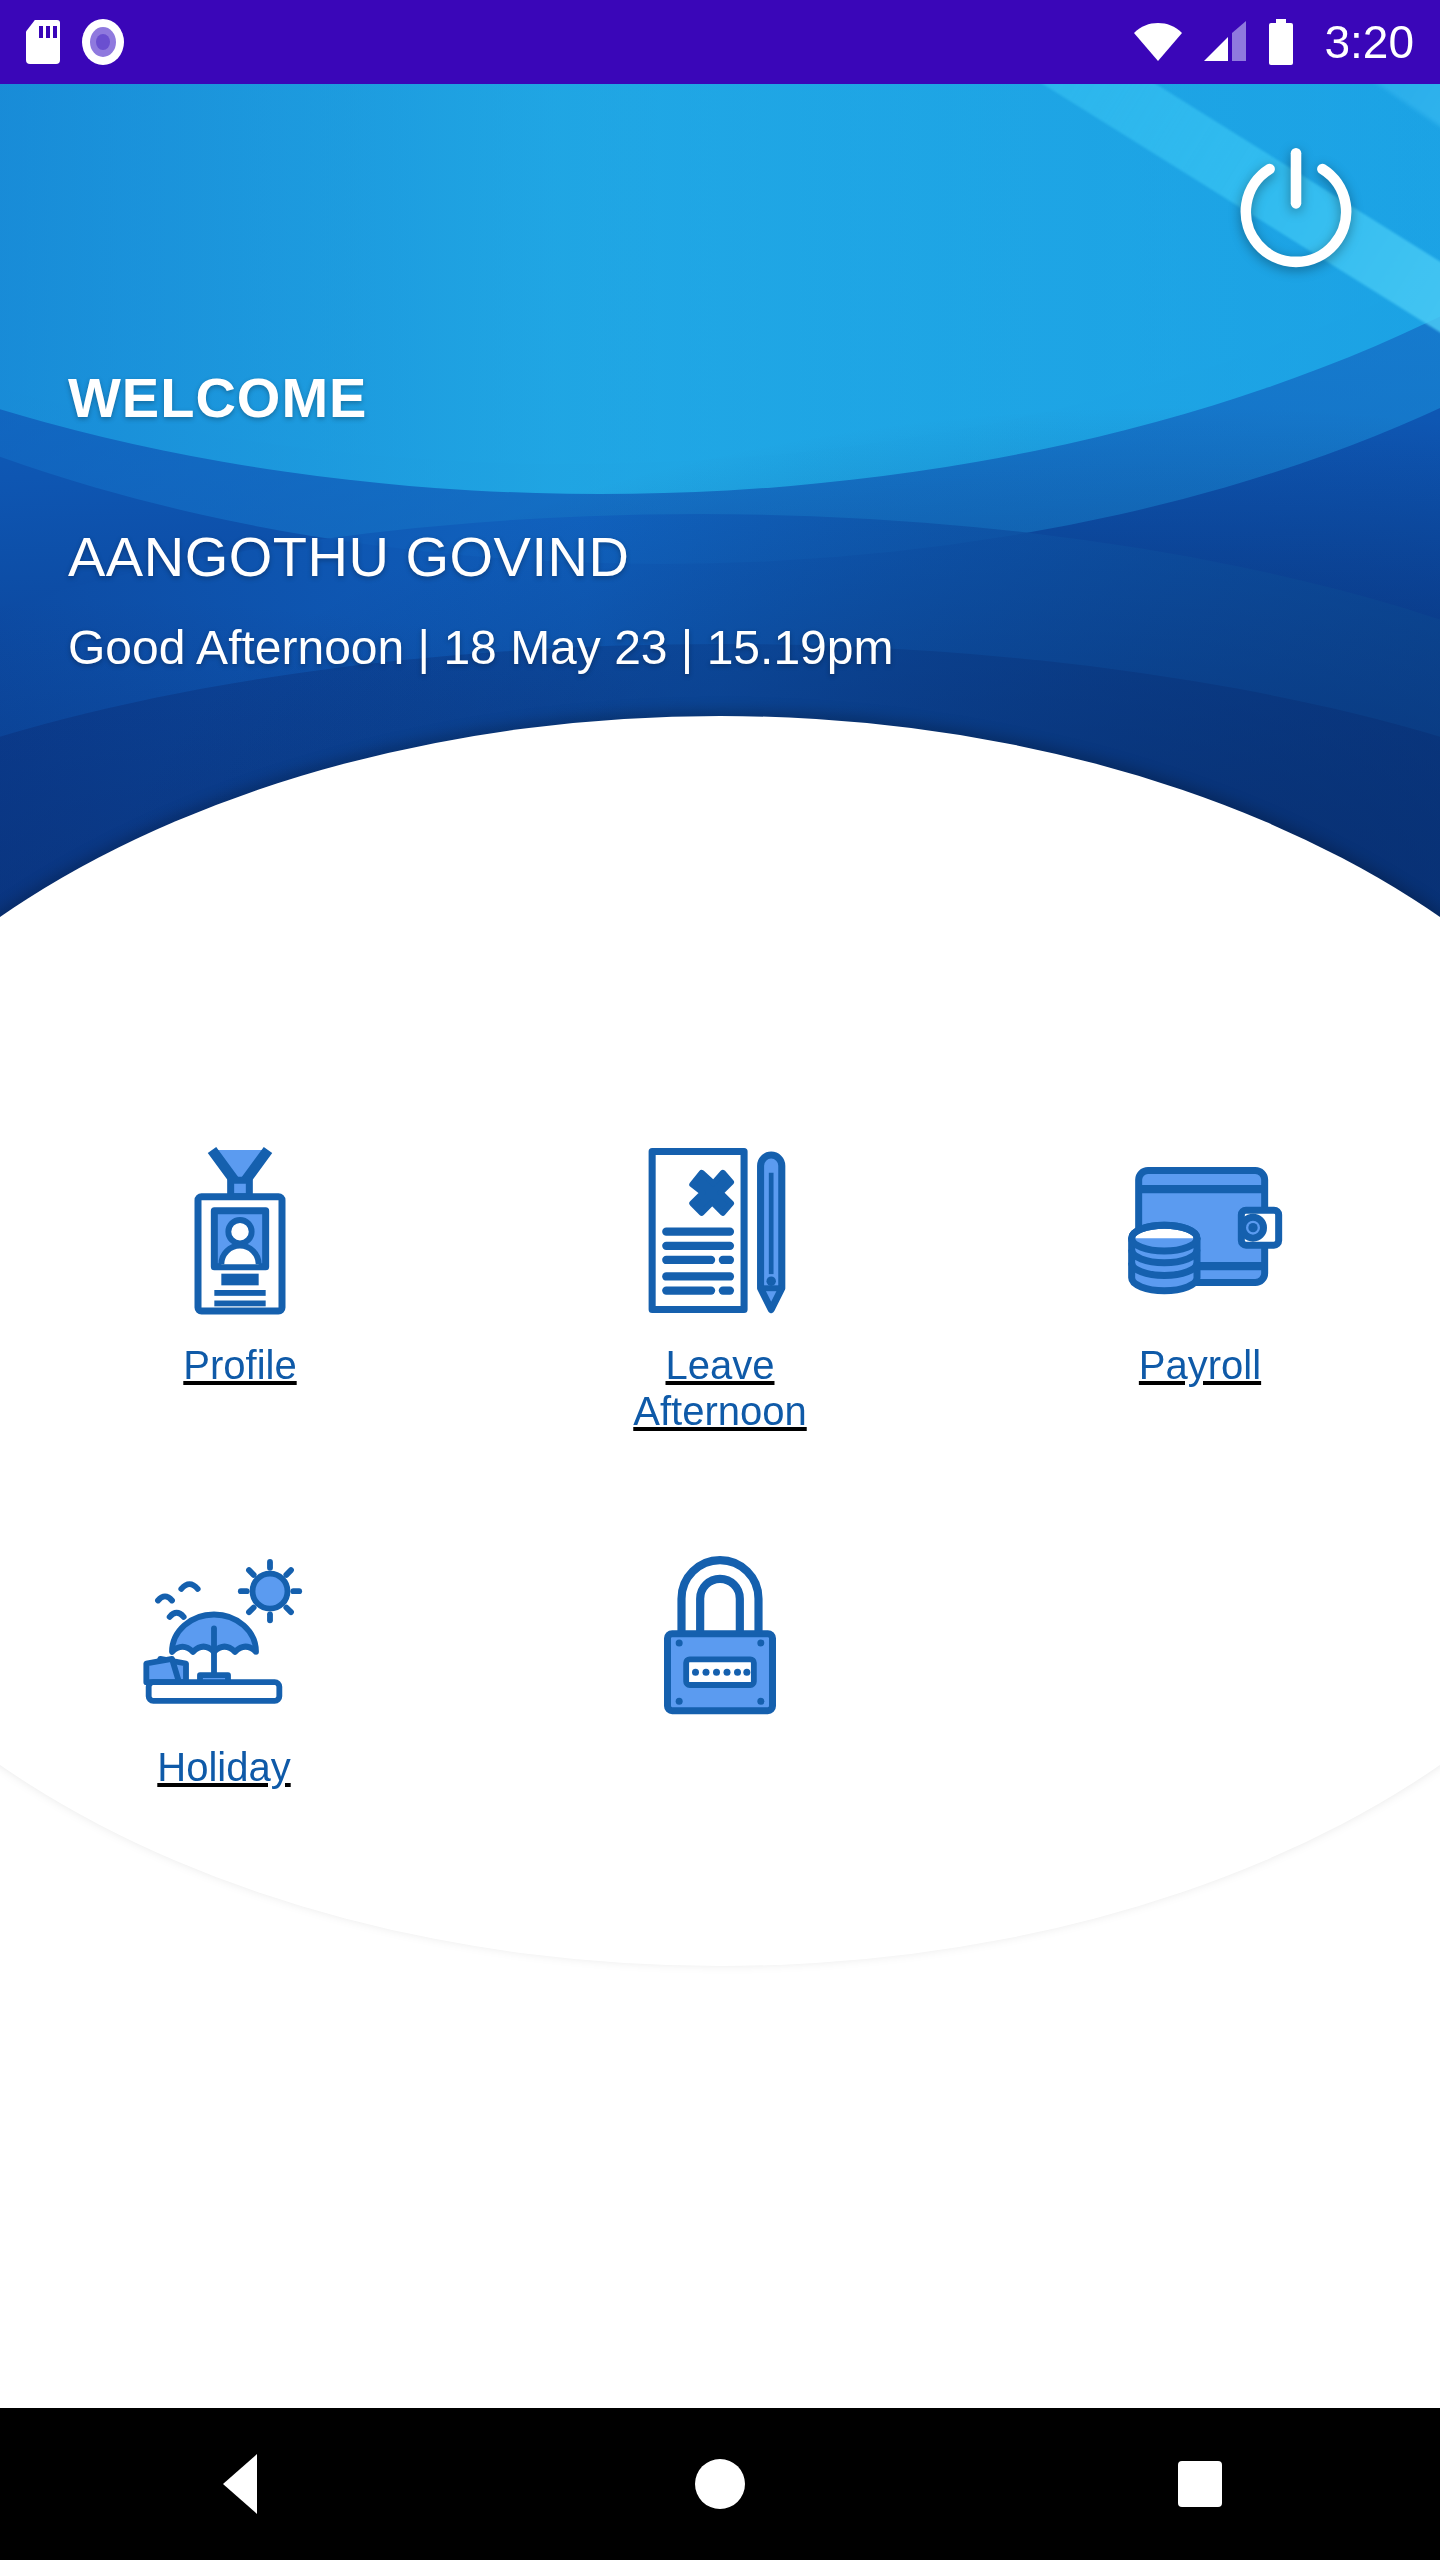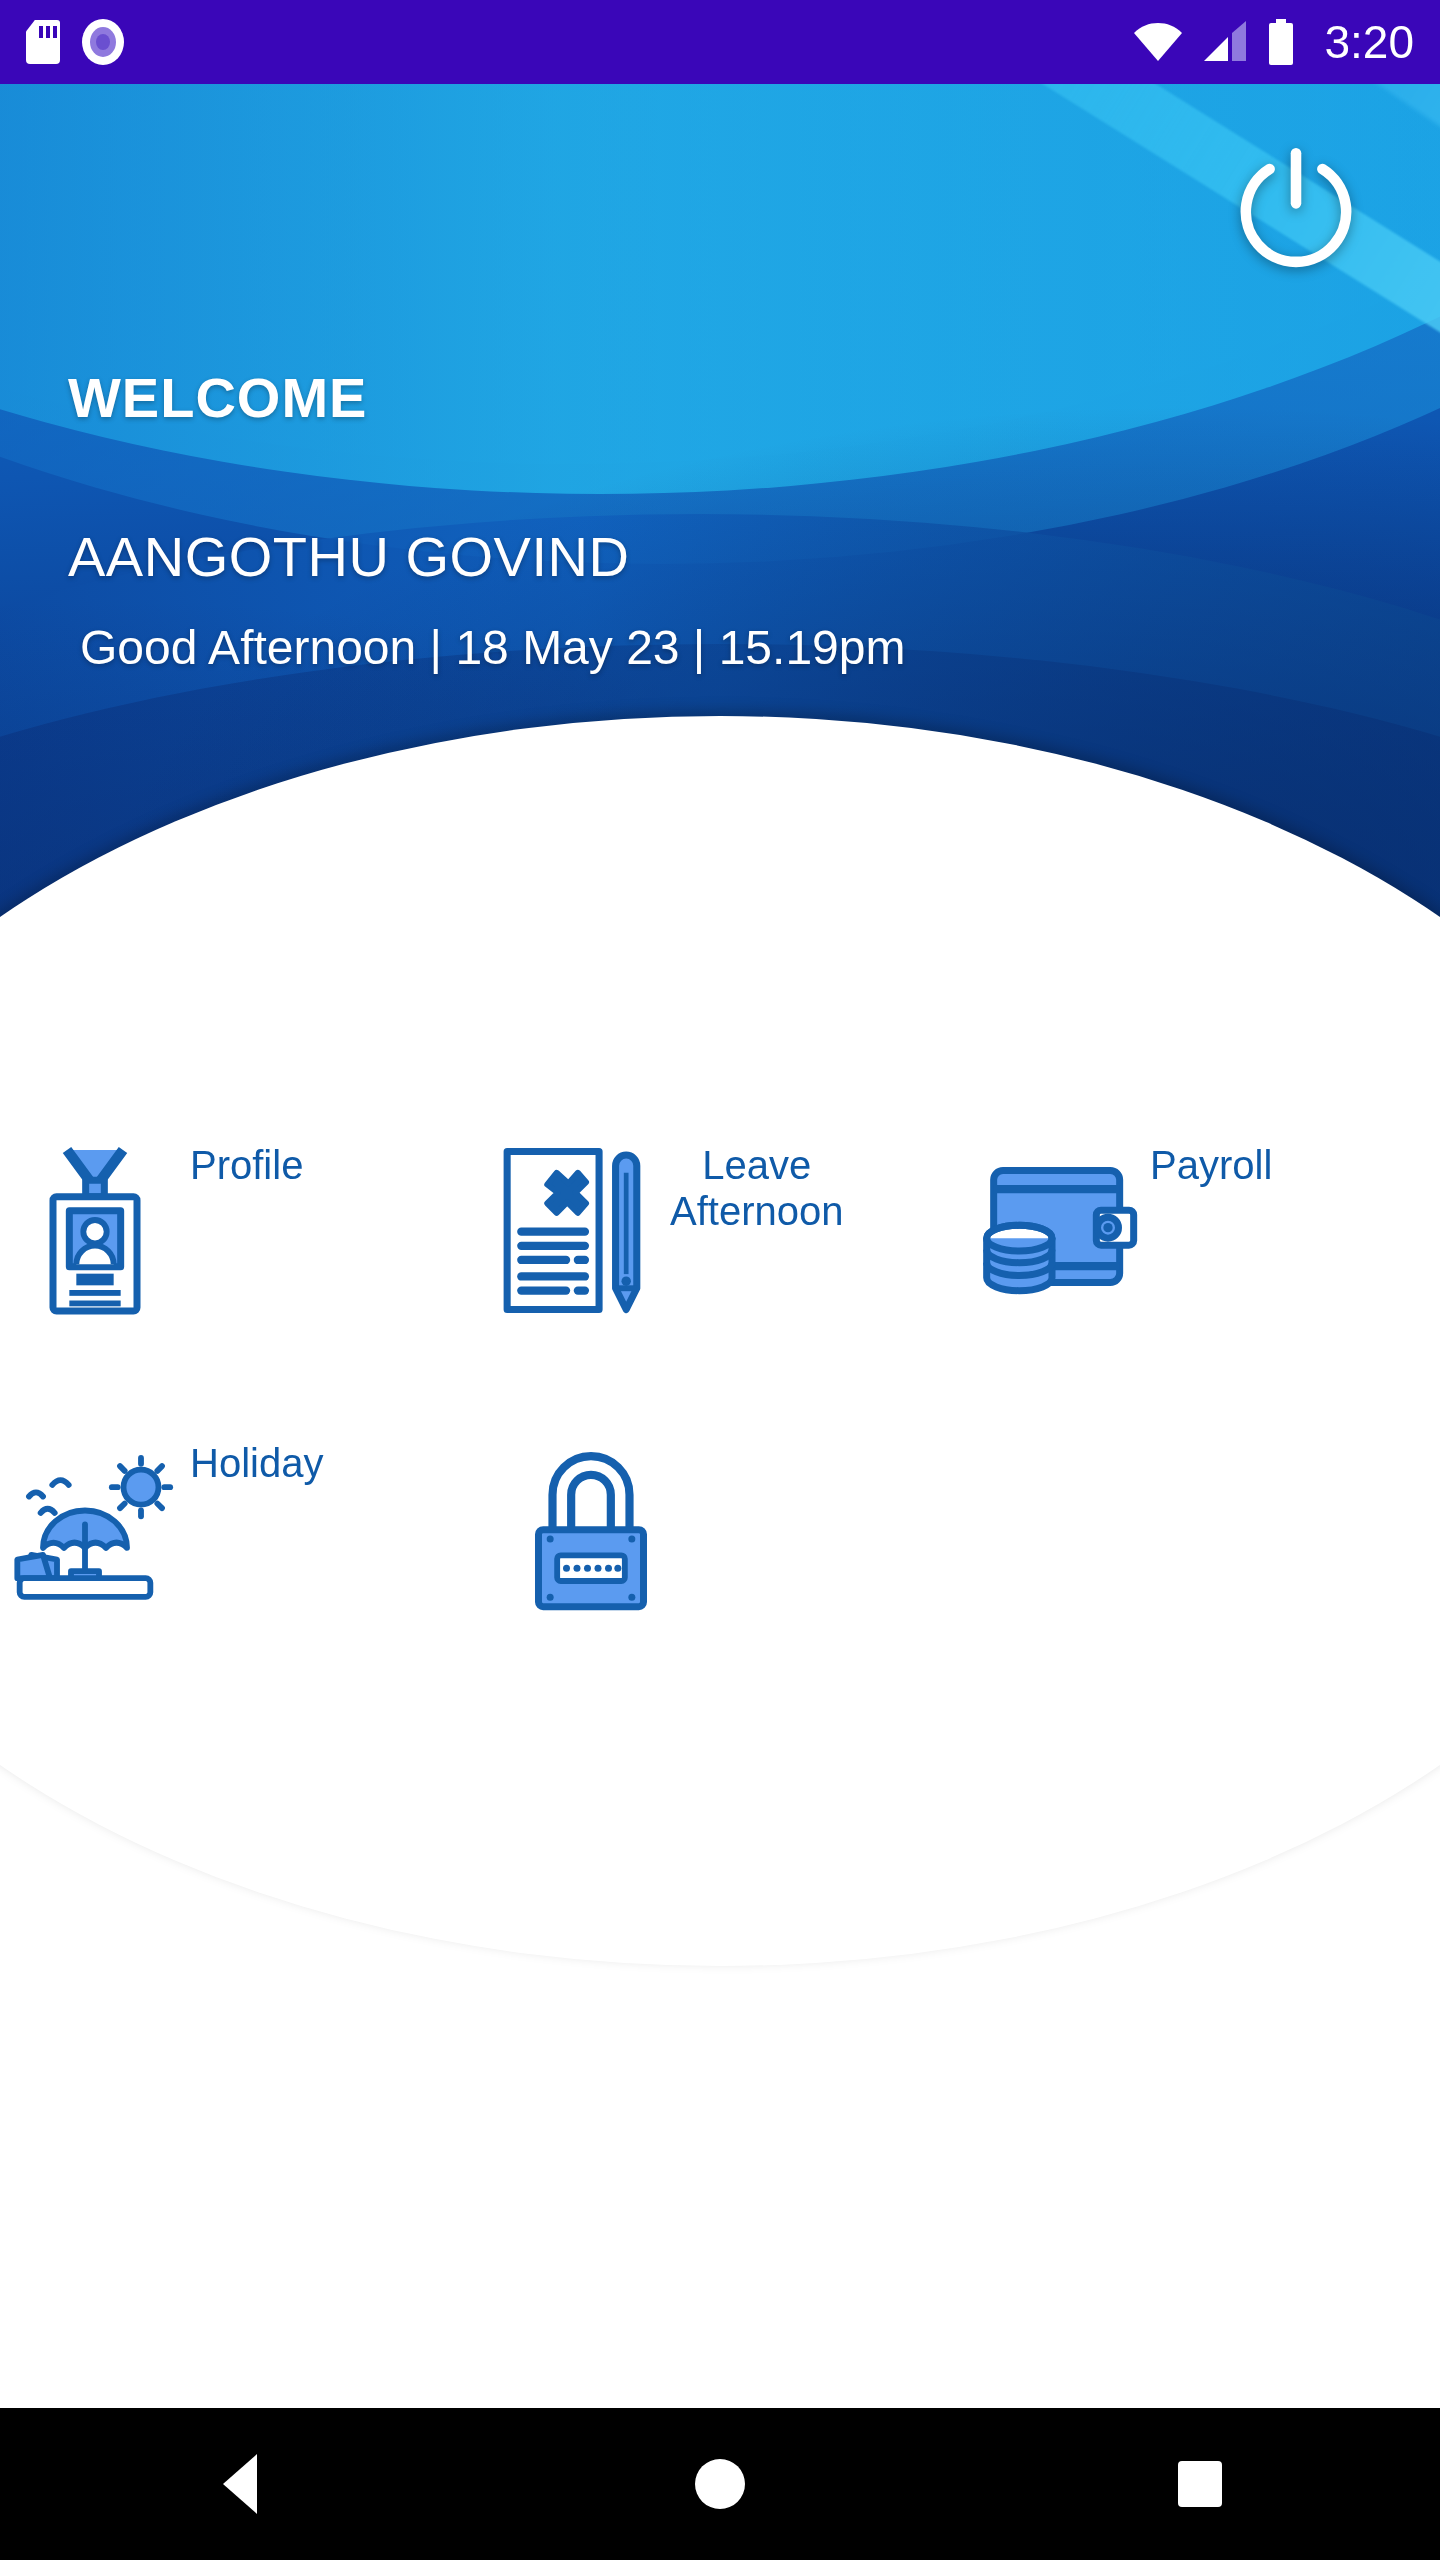--- a/index.html
+++ b/index.html
@@ -157,43 +157,43 @@
     text-shadow: 0 2px 5px rgba(0,0,0,.28);
   }
   .username {
     top: 500px; font-size: 56px; font-weight: normal; letter-spacing: .5px;
     text-shadow: 0 2px 5px rgba(0,0,0,.28);
     margin-top: 24px;
   }
   .greeting {
     top: 620px; font-size: 48px; font-weight: normal;
     text-shadow: 0 2px 5px rgba(0,0,0,.28);
-    margin-left: 12px;
   }
 
   .power-btn {
     position: absolute; right: 78px; top: 140px;
     width: 132px; height: 132px; z-index: 7;
     cursor: pointer;
     filter: drop-shadow(0 3px 6px rgba(0,0,0,.35));
   }
 
   
   .grid {
     position: absolute; top: 1120px; left: 0;
     width: 1440px;
     z-index: 8;
   }
   .grid-row { display: flex; width: 1440px; }
   .tile {
     width: 480px;
-    display: flex; flex-direction: row;
-    align-items: flex-start;
+    display: flex; flex-direction: column;
+    align-items: center;
     cursor: pointer;
     padding-top: 10px;
+    text-decoration: underline;
   }
   .tile .glyph {
     width: 190px; height: 200px;
     display: flex; align-items: center; justify-content: center;
   }
   .tile .lbl {
     margin-top: 12px;
     color: #0f5aa8;
     font-size: 40px;
     text-align: center;

